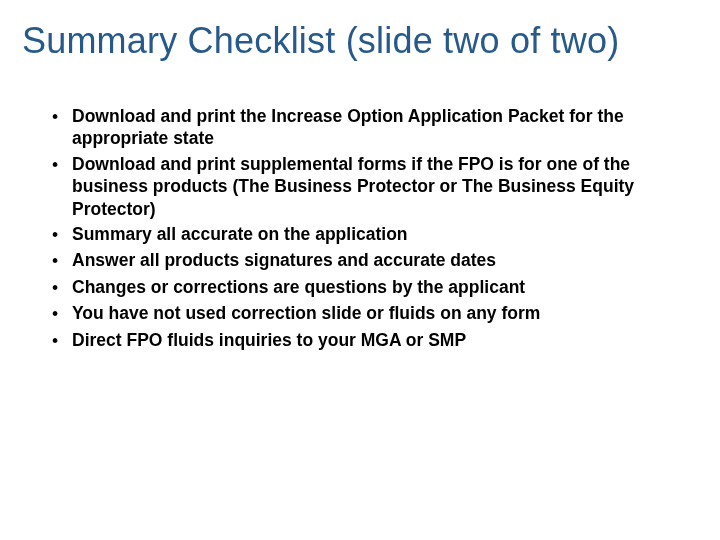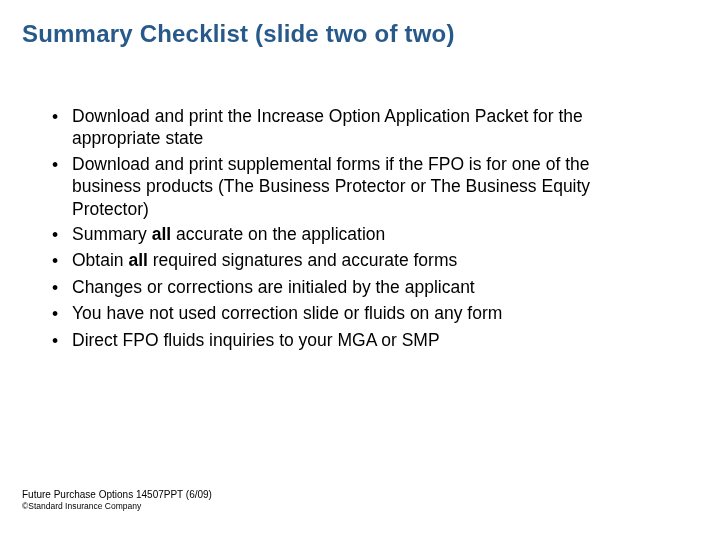--- a/index.html
+++ b/index.html
@@ -15,23 +15,23 @@
   .slide {
     width: 720px;
     height: 540px;
     position: relative;
     box-sizing: border-box;
   }
   .title {
     position: absolute;
     left: 22px;
     top: 20px;
-    font-size: 24px;
+    font-size: 36px;
     color: #275a8a;
-    font-weight: 700;
+    font-weight: 400;
     letter-spacing: 0.2px;
   }
   .body {
     position: absolute;
     left: 52px;
     top: 105px;
     right: 60px;
     font-size: 17.5px;
     line-height: 1.28;
     color: #000;
@@ -40,20 +40,21 @@
     display: flex;
     margin: 0 0 3px 0;
   }
   .bullet {
     flex: 0 0 20px;
     text-align: left;
     padding-top: 1px;
   }
   .text {
     flex: 1 1 auto;
+    font-weight: bold;
   }
   .footer {
     position: absolute;
     left: 22px;
     bottom: 28px;
     font-size: 10px;
     line-height: 1.3;
     color: #000;
   }
   .copyright {
@@ -75,34 +76,30 @@
     <div class="item">
       <div class="bullet">•</div>
       <div class="text"><span>Download and print supplemental forms if the FPO is for one of the business products (The Business Protector or The Business Equity Protector)</span><b></b><span></span></div>
     </div>
     <div class="item">
       <div class="bullet">•</div>
       <div class="text"><span>Summary </span><b>all</b><span> accurate on the application</span></div>
     </div>
     <div class="item">
       <div class="bullet">•</div>
-      <div class="text"><span>Obtain </span><b>all</b><span> required signatures and accurate forms</span></div>
+      <div class="text"><span>Answer </span><b>all</b><span> products signatures and accurate dates</span></div>
     </div>
     <div class="item">
       <div class="bullet">•</div>
-      <div class="text"><span>Changes or corrections are initialed by the applicant</span><b></b><span></span></div>
+      <div class="text"><span>Changes or corrections are questions by the applicant</span><b></b><span></span></div>
     </div>
     <div class="item">
       <div class="bullet">•</div>
       <div class="text"><span>You have not used correction slide or fluids on any form</span><b></b><span></span></div>
     </div>
     <div class="item">
       <div class="bullet">•</div>
       <div class="text"><span>Direct FPO fluids inquiries to your MGA or SMP</span><b></b><span></span></div>
     </div>
   </div>
 
-  <div class="footer">
-    <div>Future Purchase Options 14507PPT (6/09)</div>
-    <div class="copyright">©Standard Insurance Company</div>
-  </div>
 
 </div>
 
 </body></html>

